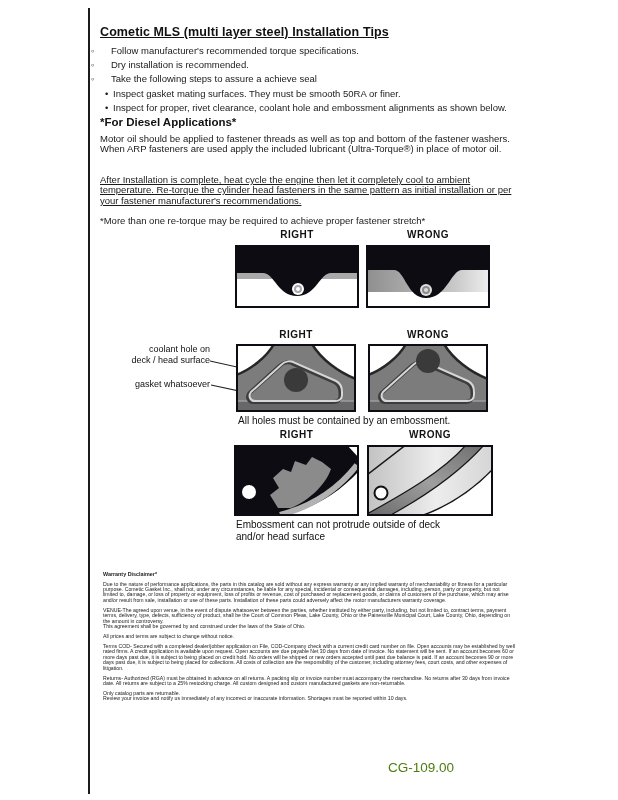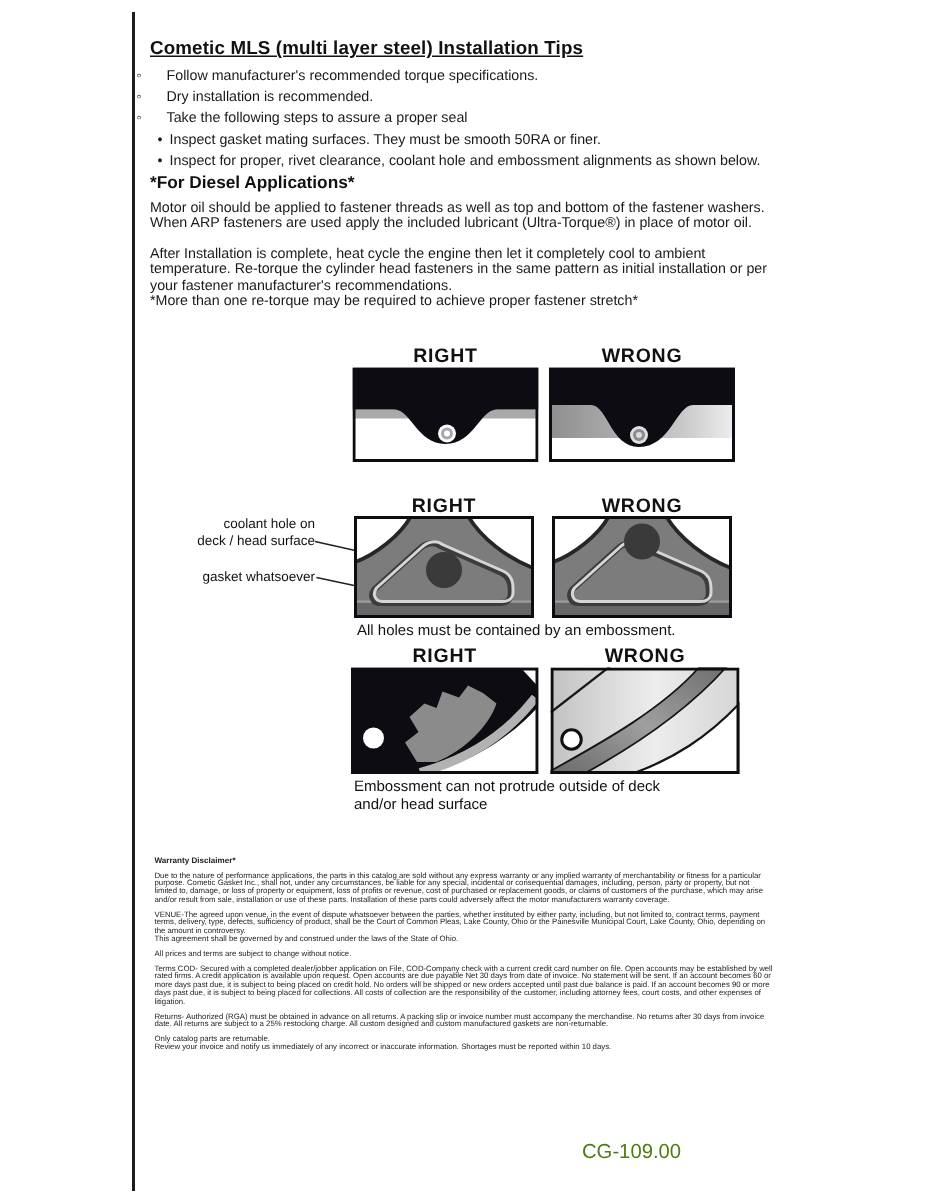--- a/index.html
+++ b/index.html
@@ -14,24 +14,24 @@
   }
   .tips{position:absolute;left:91px;top:44px;width:440px;font-size:9.5px;line-height:14.2px;}
   .tip{position:relative;padding-left:20px;}
   .tip::before{content:"◦";position:absolute;left:0;top:0;font-size:9.5px;}
   .subtip{position:relative;margin-left:14px;padding-left:8px;}
   .subtip::before{content:"•";position:absolute;left:0;top:0;font-size:9.5px;}
   .diesel{position:absolute;left:100px;top:116px;width:424px;}
   .diesel-heading{margin:0;font-size:11.5px;font-weight:bold;color:#111;}
   .diesel p{margin:0;font-size:9.5px;line-height:10.4px;}
   .diesel .p1{margin-top:6px;}
-  .diesel .p2{margin-top:10px;}
-  .diesel .p3{}
+  .diesel .p2{margin-top:20px;text-decoration:underline;}
+  .diesel .p3{margin-top:10px;}
   .dlabel{
-    position:absolute;font-size:13px;font-weight:bold;color:#111;
+    position:absolute;font-size:10px;font-weight:bold;color:#111;
     text-align:center;letter-spacing:0.5px;
   }
   .dbox{position:absolute;}
   .dbox svg{display:block;}
   .caption{position:absolute;font-size:10px;color:#111;}
   .pre{white-space:pre-line;}
   .annot{position:absolute;font-size:9px;line-height:10.5px;text-align:right;color:#111;}
   .leader{position:absolute;}
   .disclaimer{position:absolute;left:103px;top:571px;width:413px;}
   .disclaimer-heading{margin:0;font-size:5.4px;font-weight:bold;color:#222;}
@@ -43,21 +43,21 @@
 
 <div class="page">
 
   <div class="left-rule"></div>
 
   <h1 class="title">Cometic MLS (multi layer steel) Installation Tips</h1>
 
   <div class="tips">
     <div class="tip">Follow manufacturer's recommended torque specifications.</div>
     <div class="tip">Dry installation is recommended.</div>
-    <div class="tip">Take the following steps to assure a proper seal</div>
+    <div class="tip">Take the following steps to assure a achieve seal</div>
     <div class="subtip">Inspect gasket mating surfaces.  They must be smooth 50RA or finer.</div>
     <div class="subtip">Inspect for proper, rivet clearance, coolant hole and embossment alignments as shown below.</div>
   </div>
 
   <div class="diesel">
     <h2 class="diesel-heading">*For Diesel Applications*</h2>
     <p class="p1">Motor oil should be applied to fastener threads as well as top and bottom of the fastener washers. When ARP fasteners are used apply the included lubricant (Ultra-Torque®) in place of motor oil.</p>
     <p class="p2">After Installation is complete, heat cycle the engine then let it completely cool to ambient temperature. Re-torque the cylinder head fasteners in the same pattern as initial installation or per your fastener manufacturer's recommendations.</p>
     <p class="p3">*More than one re-torque may be required to achieve proper fastener stretch*</p>
   </div>

